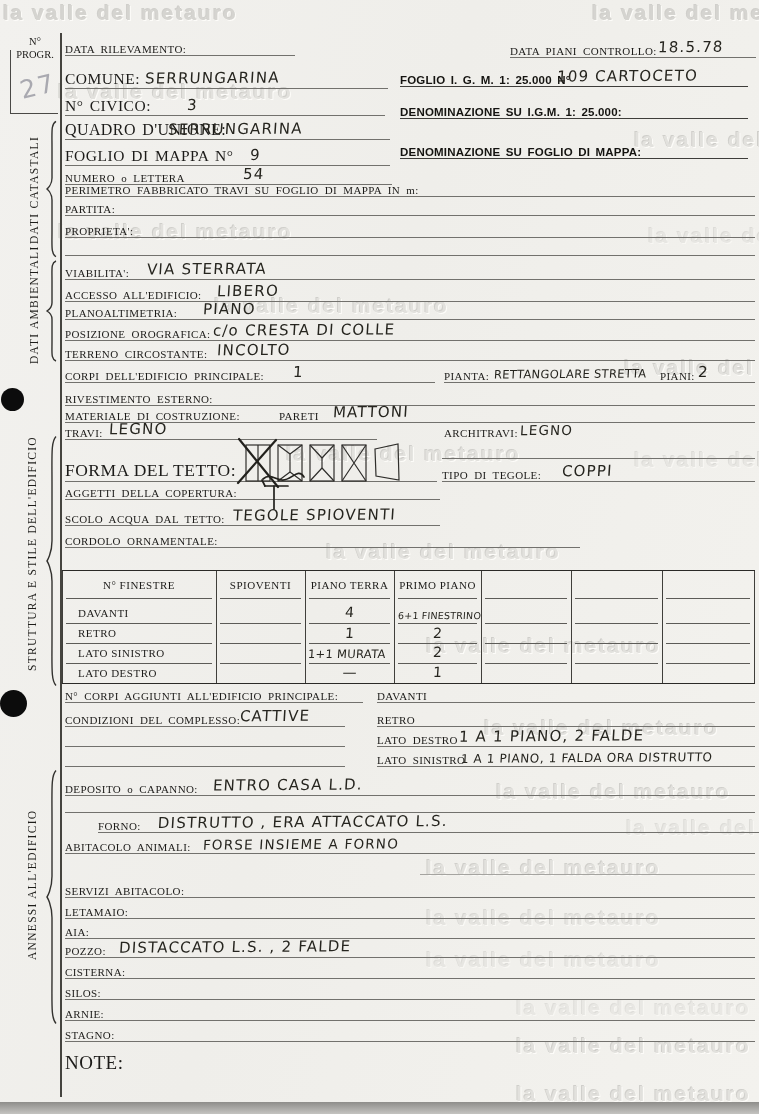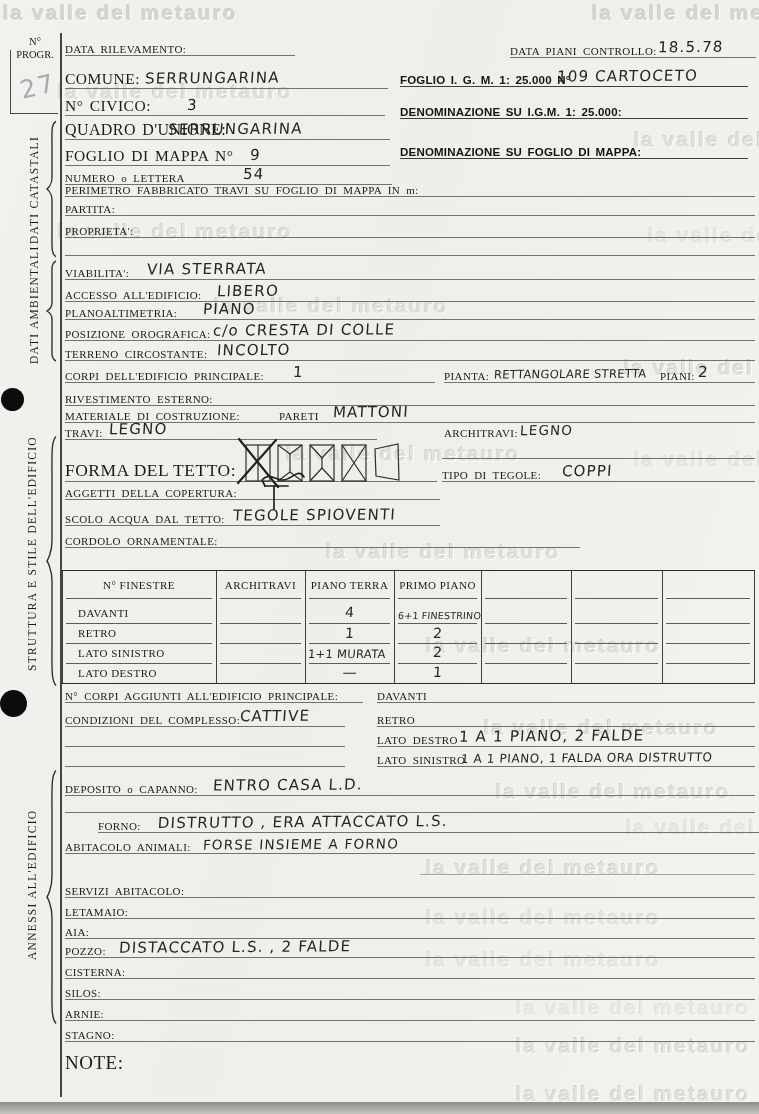--- a/index.html
+++ b/index.html
@@ -272,21 +272,21 @@
     <div class="tv" style="left:0;"></div>
     <div class="tv" style="left:154px;"></div>
     <div class="tv" style="left:243px;"></div>
     <div class="tv" style="left:332px;"></div>
     <div class="tv" style="left:419px;"></div>
     <div class="tv" style="left:509px;"></div>
     <div class="tv" style="left:600px;"></div>
     <div class="tv" style="left:692px;"></div>
 
     <div class="thd" style="left:0;width:154px;">N° FINESTRE</div>
-    <div class="thd" style="left:154px;width:89px;">ARCHITRAVI</div>
+    <div class="thd" style="left:154px;width:89px;">SPIOVENTI</div>
     <div class="thd" style="left:243px;width:89px;">PIANO TERRA</div>
     <div class="thd" style="left:332px;width:87px;">PRIMO PIANO</div>
 
     <div class="tl" style="left:4px;top:27px;width:146px;"></div>
     <div class="tl" style="left:158px;top:27px;width:81px;"></div>
     <div class="tl" style="left:247px;top:27px;width:81px;"></div>
     <div class="tl" style="left:336px;top:27px;width:79px;"></div>
     <div class="tl" style="left:423px;top:27px;width:82px;"></div>
     <div class="tl" style="left:513px;top:27px;width:83px;"></div>
     <div class="tl" style="left:604px;top:27px;width:84px;"></div>

